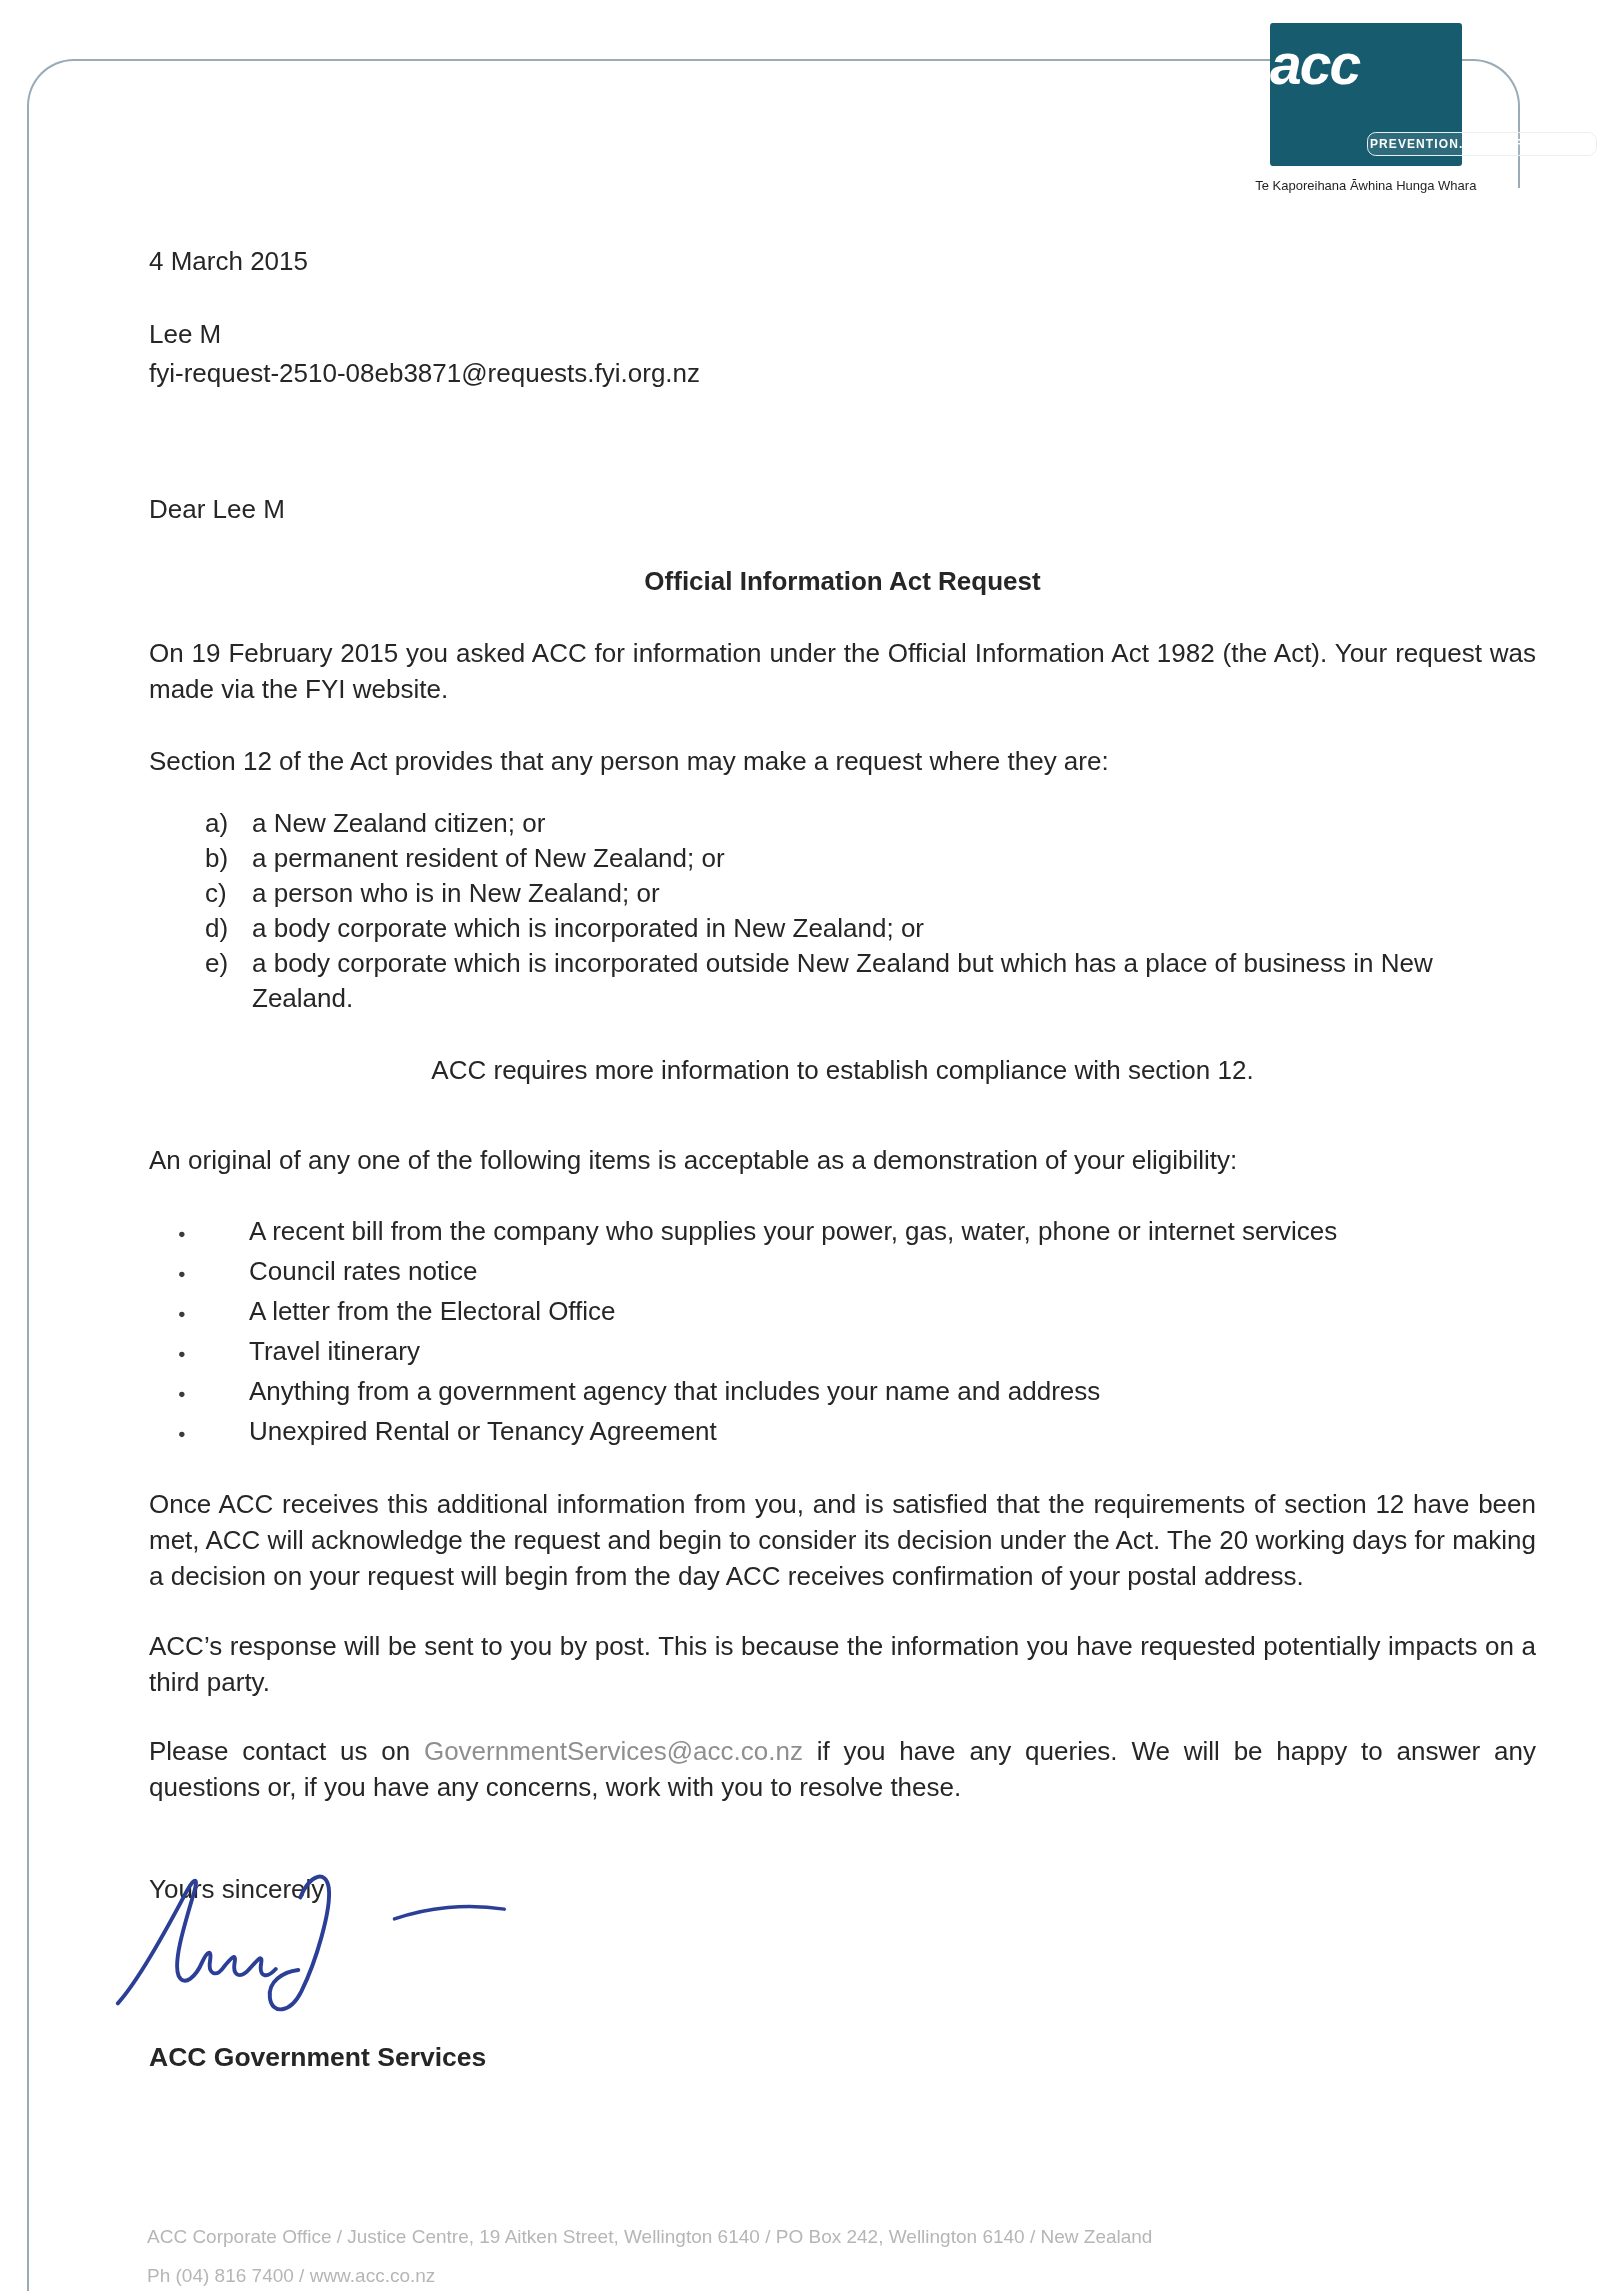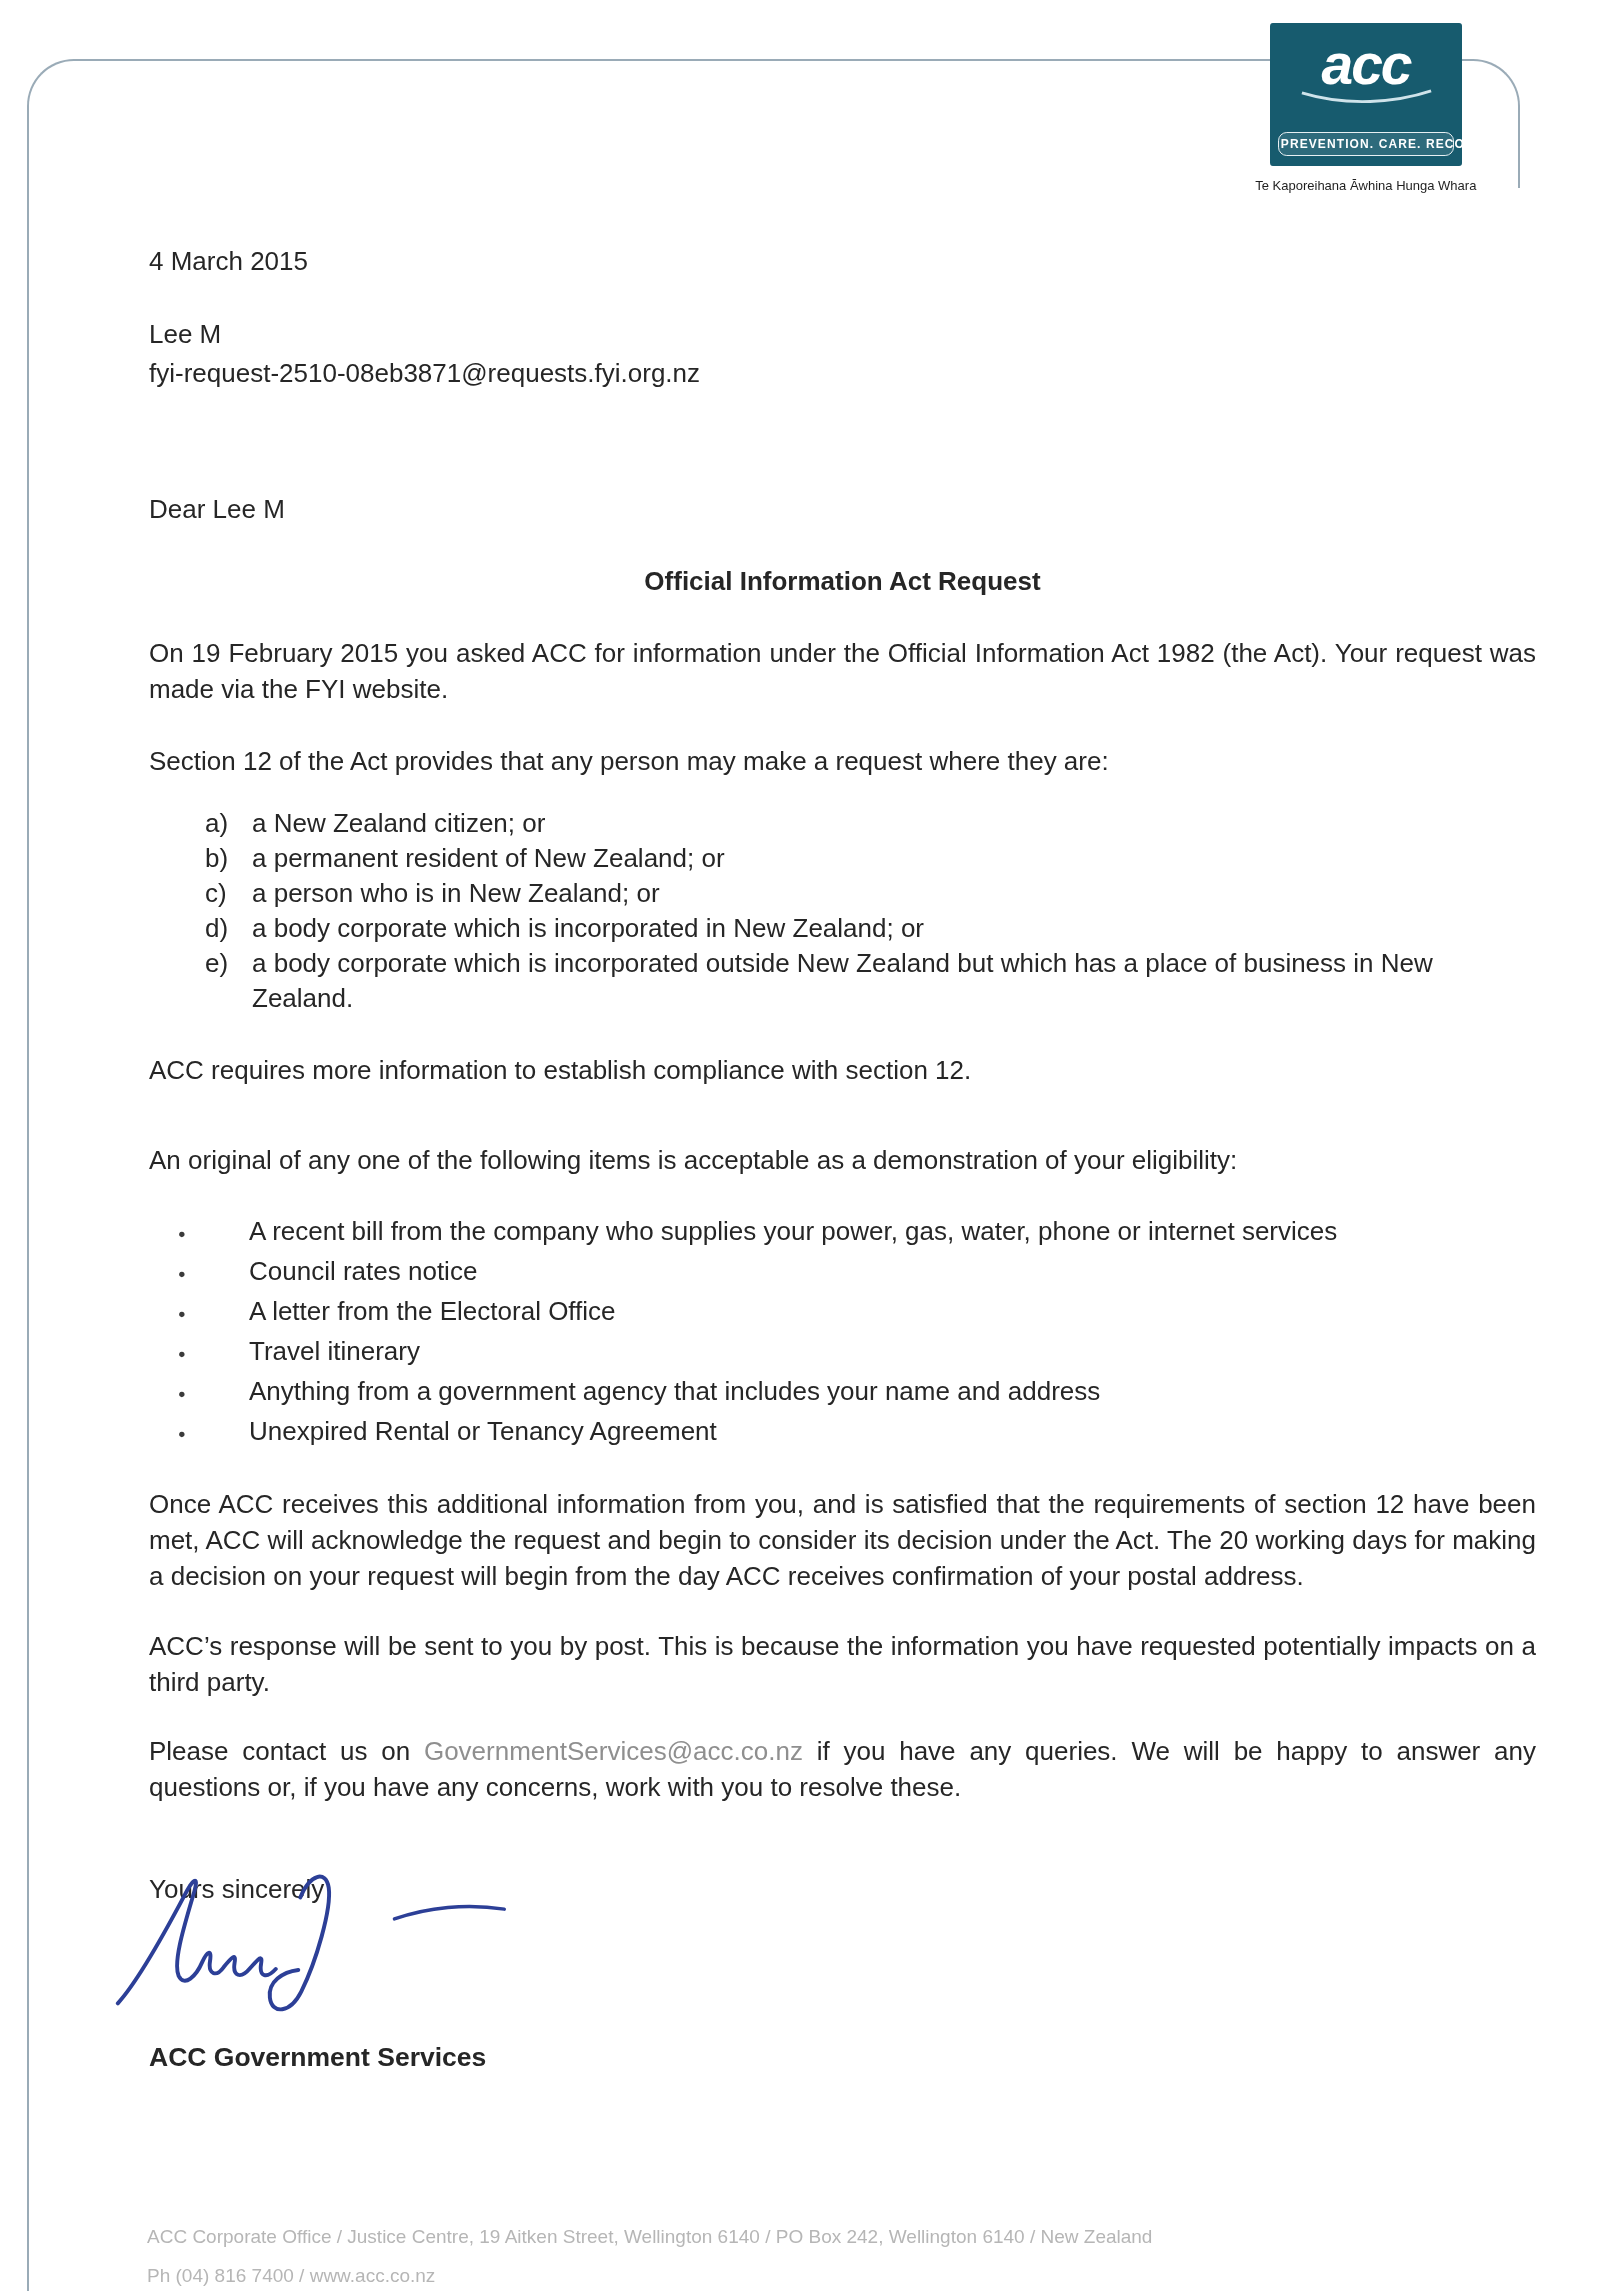--- a/index.html
+++ b/index.html
@@ -33,21 +33,21 @@
     border-top-right-radius: 47px;
     z-index: 1;
   }
 
   
   .logo { position: absolute; left: 1270px; top: 22.5px; width: 192px; z-index: 2; }
   .logo-box {
     width: 192px; height: 143px;
     background: #175b6e;
     border-radius: 2.9px;
-    display: flex; flex-direction: column;
+    display: flex; flex-direction: row;
   }
   .logo-wordmark {
     text-align: center;
     padding-top: 13.7px;
     font-size: 57px;
     line-height: 1;
     font-style: italic;
     font-weight: bold;
     letter-spacing: -2px;
     color: #ffffff;
@@ -85,21 +85,21 @@
     line-height: 36px;
     z-index: 3;
   }
   .content p { margin: 0 0 36px; }
   .justify { text-align: justify; }
   .date { margin: 0 0 61px; }
   .recipient { margin: 0 0 98px; line-height: 39px; }
   .salutation { margin: 0 0 35px; }
   .title { font-weight: bold; text-align: center; margin: 0 0 31px; }
   .p-tight { margin: 0 0 27.4px !important; }
-  .p-after-list { margin: 0 0 54px !important; }
+  .p-after-list { margin: 0 0 54px !important; text-align: center; }
 
   .lettered-list { margin: 0 0 36px; }
   .lettered-item { display: flex; line-height: 35px; }
   .lettered-label { flex: 0 0 47px; margin-left: 56px; }
   .lettered-text { flex: 1; }
 
   .bullet-list { margin: 0 0 32px; }
   .bullet-item { display: flex; line-height: 35px; }
   .bullet-marker { flex: 0 0 71px; margin-left: 29px; color: #3a3a3a; }
   .bullet-marker::before { content: "●"; font-size: 12.7px; position: relative; top: -2.9px; }

